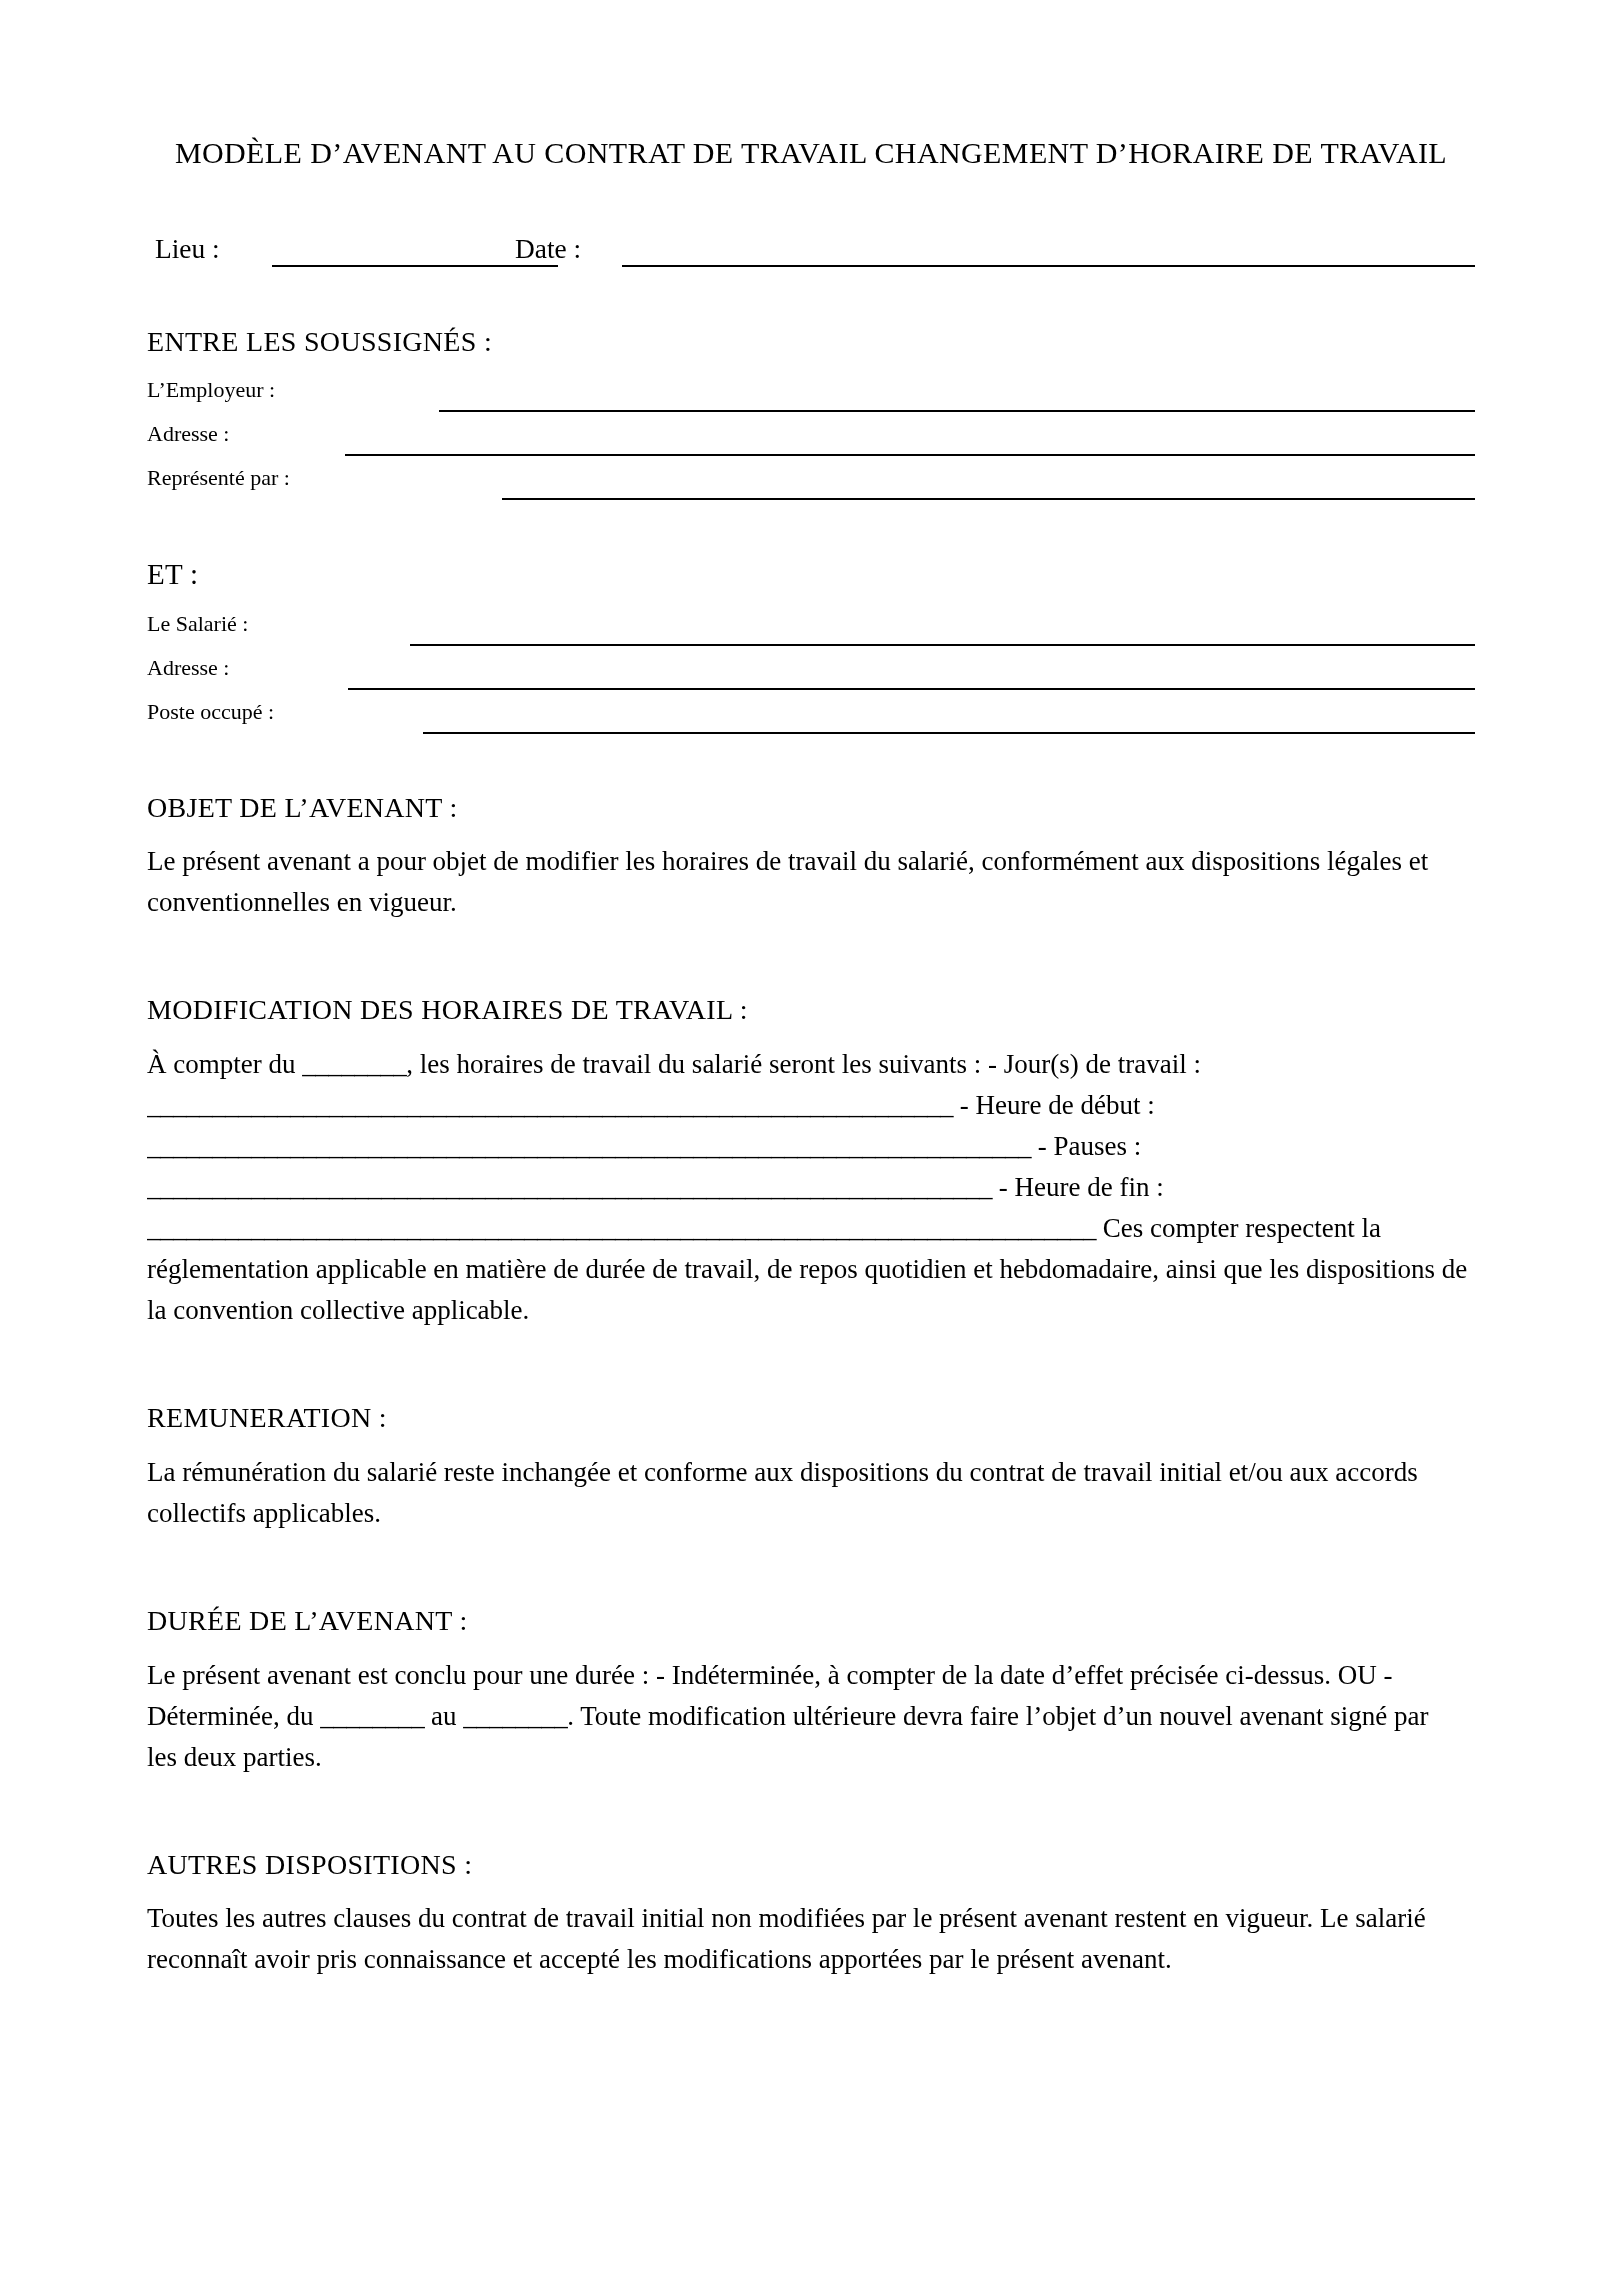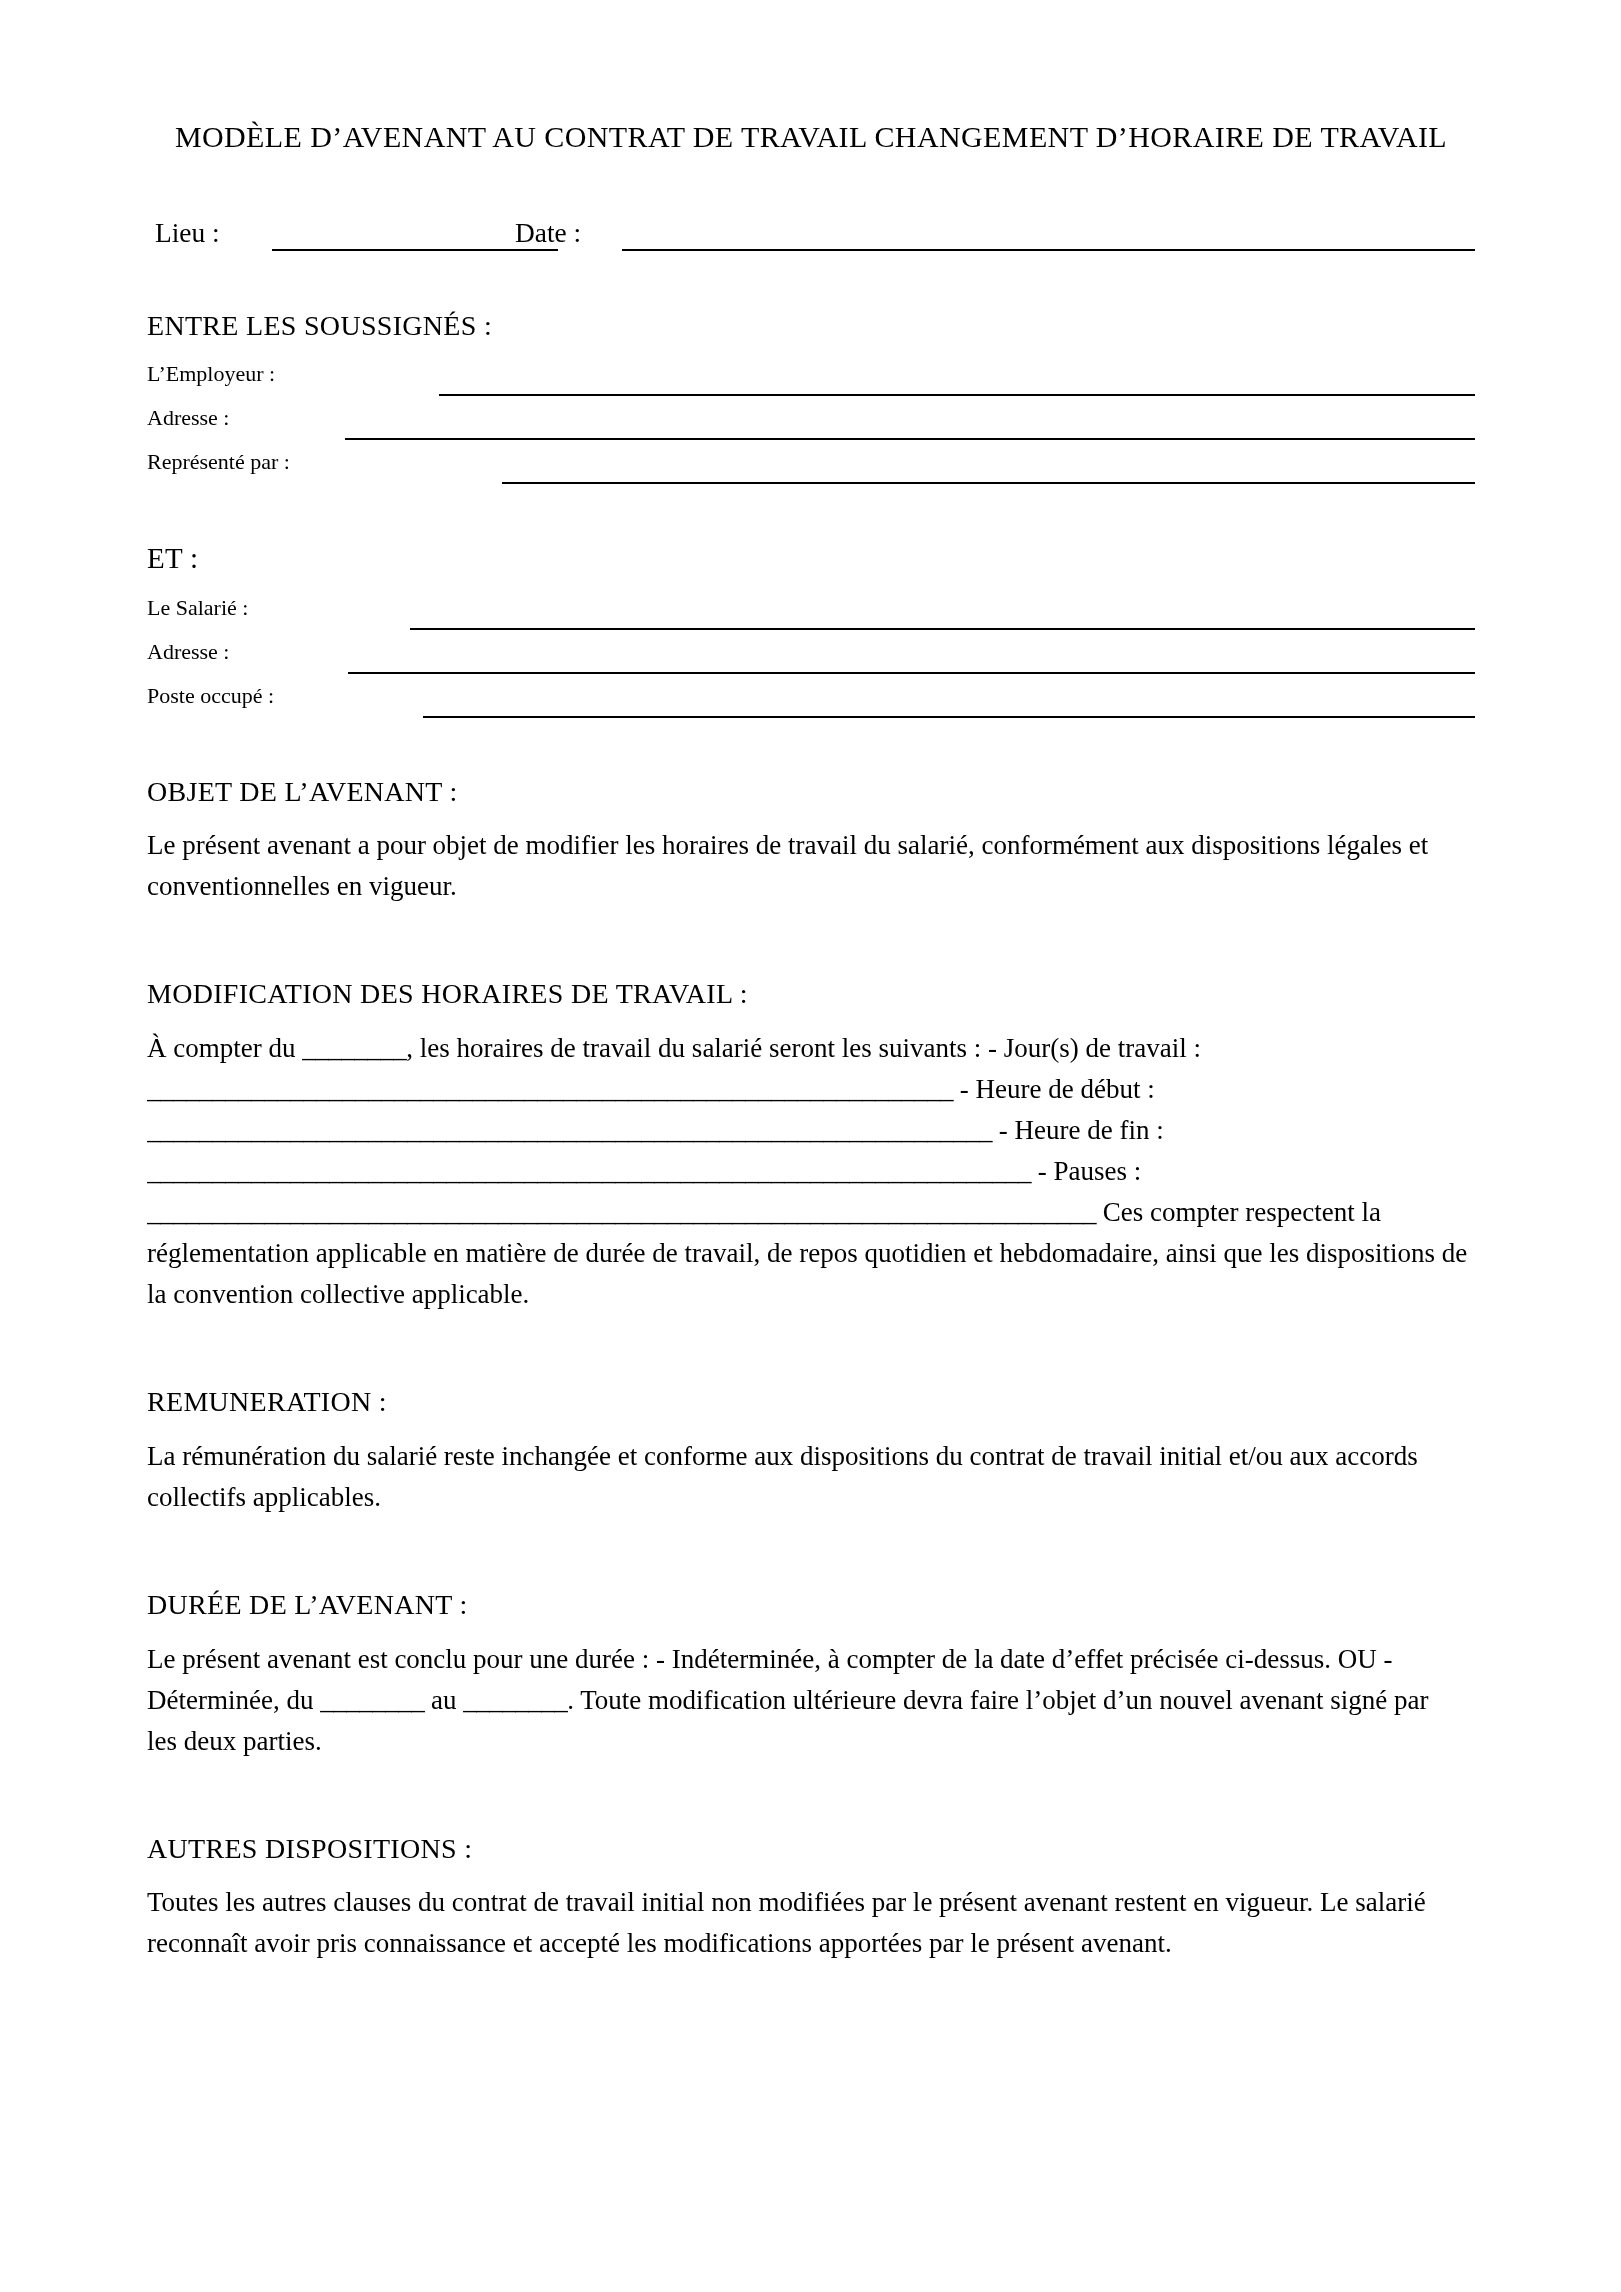--- a/index.html
+++ b/index.html
@@ -8,21 +8,21 @@
     background: #ffffff;
   }
   body {
     font-family: "Liberation Serif", "DejaVu Serif", serif;
     color: #000000;
   }
   .page {
     position: relative;
     width: 1621px;
     height: 2125px;
-    margin: 0 auto;
+    margin: 16px auto;
     background: #ffffff;
     overflow: hidden;
     box-sizing: border-box;
   }
   .content {
     position: absolute;
     left: 147px;
     top: 0;
     width: 1328px;
   }
@@ -166,25 +166,25 @@
 
     <div class="para">
       <span>À compter du </span><span class="u">________</span><span>, les horaires de travail du salarié seront les suivants : - Jour(s) de travail :</span>
     </div>
 
     <div class="blank-line">
       <span class="u">______________________________________________________________</span><span> - Heure de début :</span>
     </div>
 
     <div class="blank-line">
+      <span class="u">____________________________________________________________________</span><span> - Pauses :</span>
+    </div>
+
+    <div class="blank-line">
       <span class="u">_________________________________________________________________</span><span> - Heure de fin :</span>
-    </div>
-
-    <div class="blank-line">
-      <span class="u">____________________________________________________________________</span><span> - Pauses :</span>
     </div>
 
     <div class="blank-line">
       <span class="u">_________________________________________________________________________</span><span> Ces compter respectent la</span>
     </div>
 
     <p class="para">réglementation applicable en matière de durée de travail, de repos quotidien et hebdomadaire, ainsi que les dispositions de la convention collective applicable.</p>
 
     <div class="spacer-lg"></div>
 

